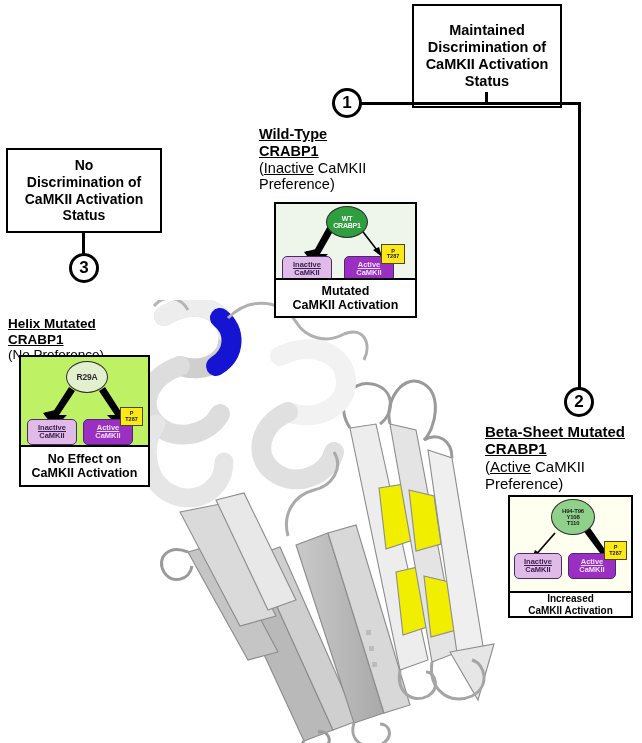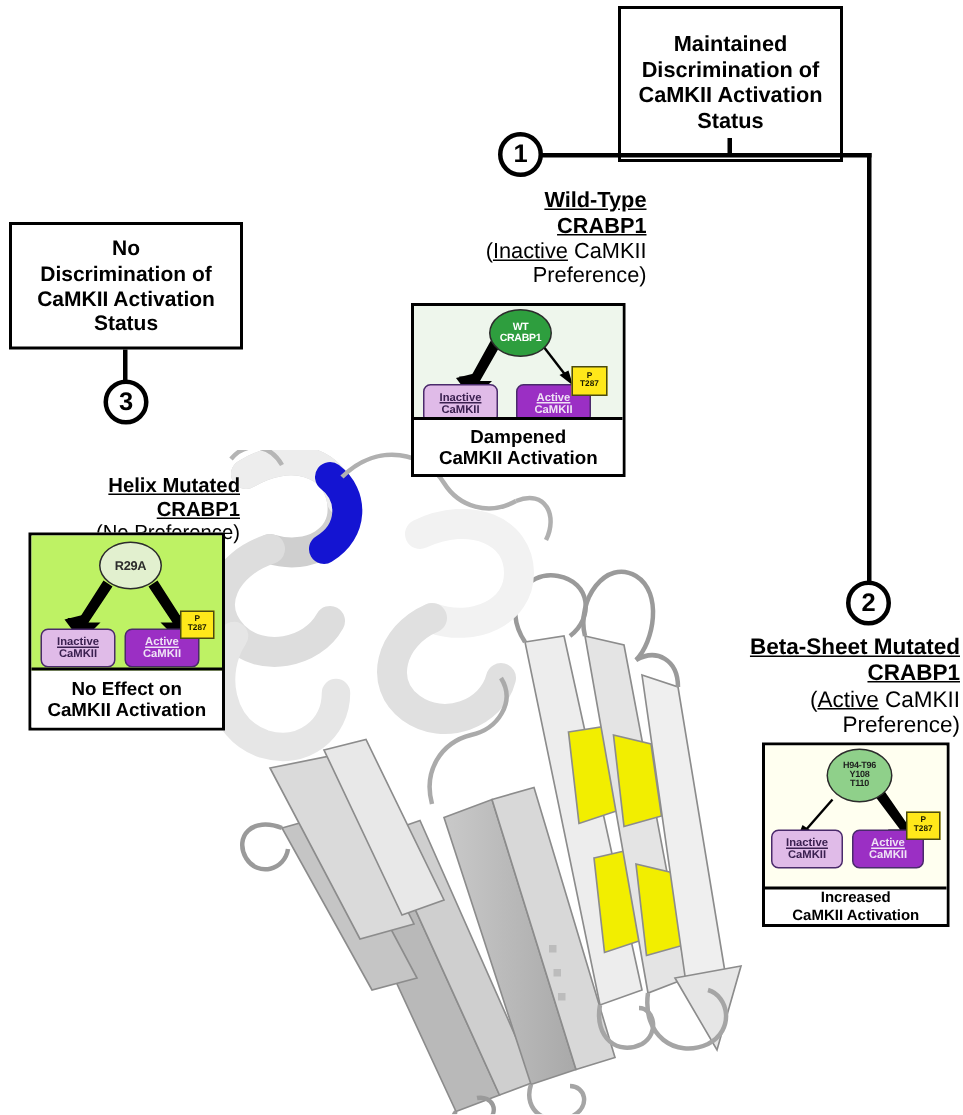--- a/index.html
+++ b/index.html
@@ -46,21 +46,21 @@
     justify-content:center;
     font-weight:bold;
     font-size:17px;
     color:#000;
     box-sizing:border-box;
     z-index:6;
   }
 
   
   .panel-head{
-    text-align:right;
+    text-align:left;
     color:#000;
     line-height:1.16;
   }
   .panel-head .l1{font-weight:bold;text-decoration:underline;}
   .panel-head .l2{font-weight:bold;text-decoration:underline;}
   .panel-head .l3{font-weight:normal;}
   .panel-head .l3 .u{text-decoration:underline;}
 
   
   .mech-wrap{
@@ -306,21 +306,21 @@
       </div>
 
       <div class="phos" style="left:105px;top:40px;width:24px;height:20px;font-size:5.5px;">
         <span>P</span>
         <span>T287</span>
       </div>
     </div>
 
     <div class="mech-caption" style="height:36px;font-size:12.5px;">
       <div>
-        <div>Dampened</div>
+        <div>Mutated</div>
         <div>CaMKII Activation</div>
       </div>
     </div>
   </div>
 
   <div class="abs panel-head" style="left:8px;top:316px;width:152px;font-size:13.5px;">
     <div class="l1">Helix Mutated</div>
     <div class="l2">CRABP1</div>
     <div class="l3">(No Preference)</div>
   </div>

